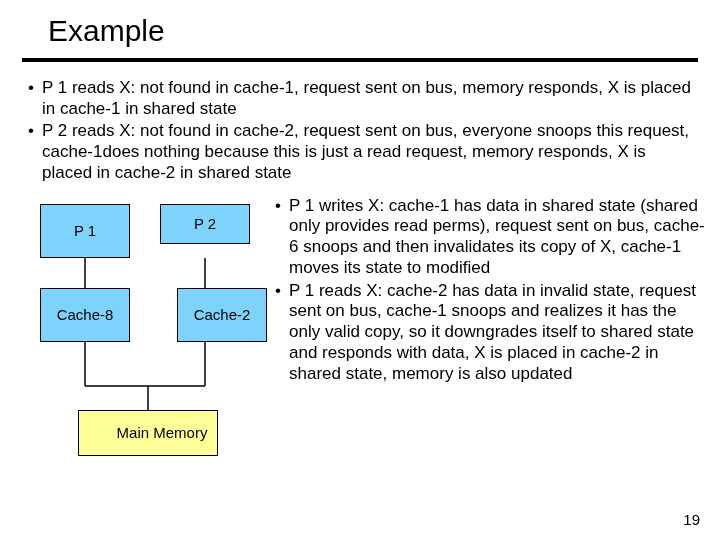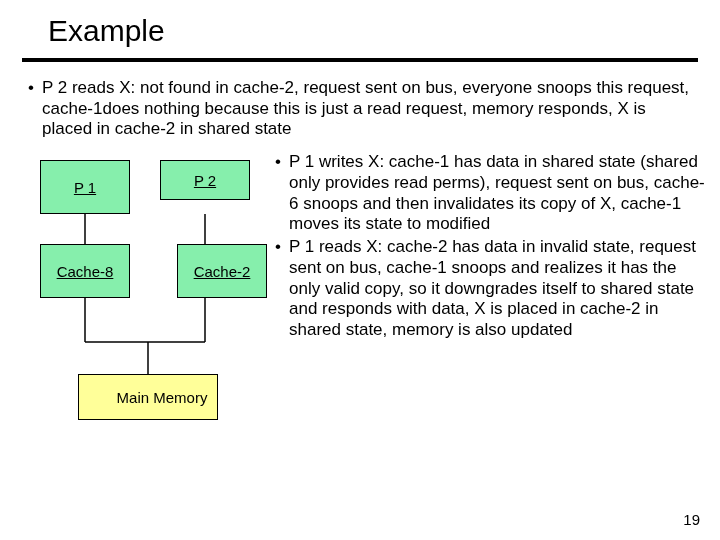--- a/index.html
+++ b/index.html
@@ -50,27 +50,27 @@
   }
   .box {
     position: absolute;
     border: 1.5px solid #000;
     display: flex;
     align-items: center;
     justify-content: center;
     font-size: 15px;
     text-align: center;
   }
-  .green { background: #86efac; text-decoration: underline; }
+  .green { background: #7dd3fc; }
   .yellow { background: #ffff99; }
   .p1 { left: 8px;  top: 8px;  width: 90px; height: 54px; }
   .p2 { left: 128px; top: 8px;  width: 90px; height: 40px; }
   .c1 { left: 8px;  top: 92px; width: 90px; height: 54px; }
   .c2 { left: 145px; top: 92px; width: 90px; height: 54px; }
-  .mem { left: 46px; top: 222px; width: 140px; height: 46px; padding-left: 28px; }
+  .mem { left: 46px; top: 214px; width: 140px; height: 46px; padding-left: 28px; }
   svg.wires {
     position: absolute;
     left: 0; top: 0;
     width: 235px; height: 290px;
     pointer-events: none;
   }
   .right-bullets {
     flex: 1;
     font-size: 17px;
     line-height: 1.22;
@@ -96,20 +96,21 @@
     margin-left: 25px;
   }
 </style>
 </head>
 <body>
 
 <div class="title">Example</div>
 <div class="rule"></div>
 
 <div class="top-bullets">
+  <div class="bullet">P 1 reads X: not found in cache-1, request sent on bus, memory responds, X is placed in cache-1 in shared state</div>
   <div class="bullet">P 2 reads X: not found in cache-2, request sent on bus, everyone snoops this request, cache-1does nothing because this is just a read request, memory responds, X is placed in cache-2 in shared state</div>
 </div>
 
 <div class="lower">
   <div class="diagram-col">
     <svg class="wires">
       <line x1="53" y1="62" x2="53" y2="92" stroke="#000" stroke-width="1.5"></line>
       <line x1="173" y1="62" x2="173" y2="92" stroke="#000" stroke-width="1.5"></line>
       <line x1="53" y1="146" x2="53" y2="190" stroke="#000" stroke-width="1.5"></line>
       <line x1="173" y1="146" x2="173" y2="190" stroke="#000" stroke-width="1.5"></line>

